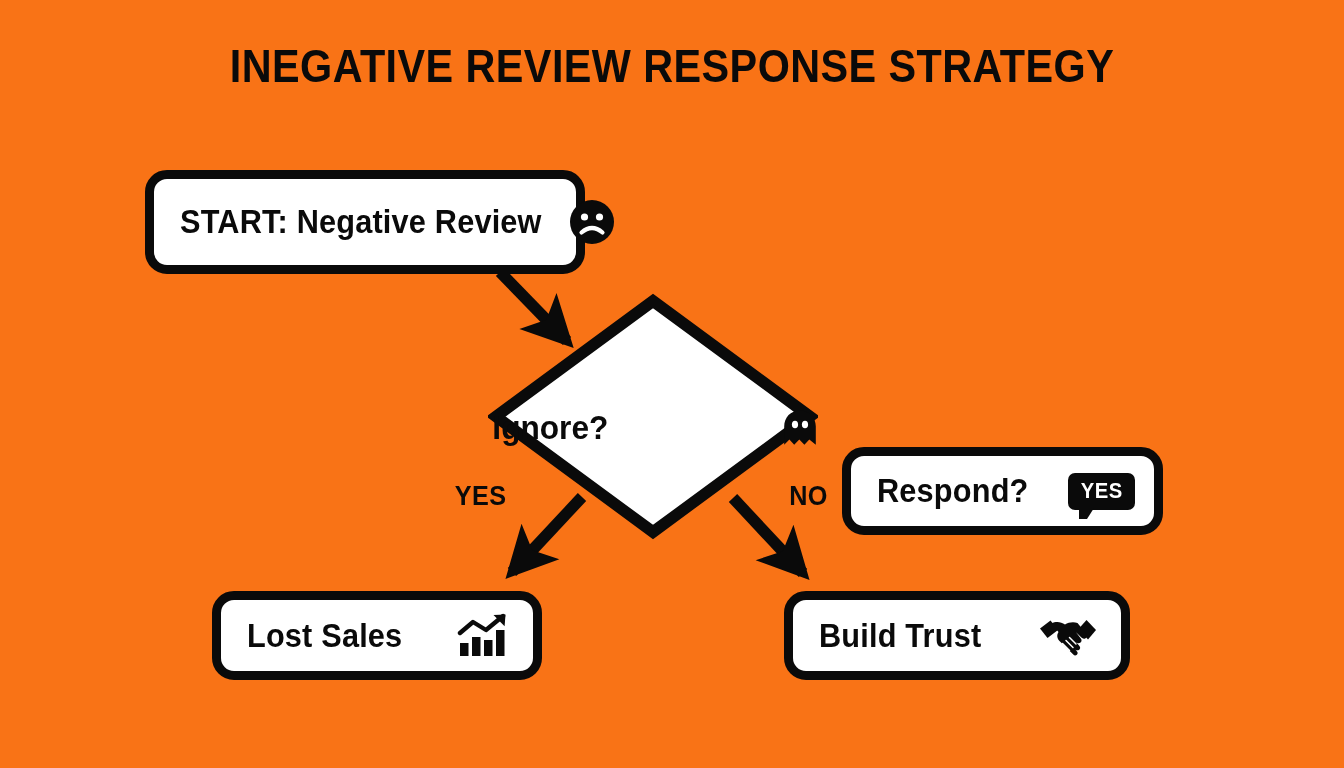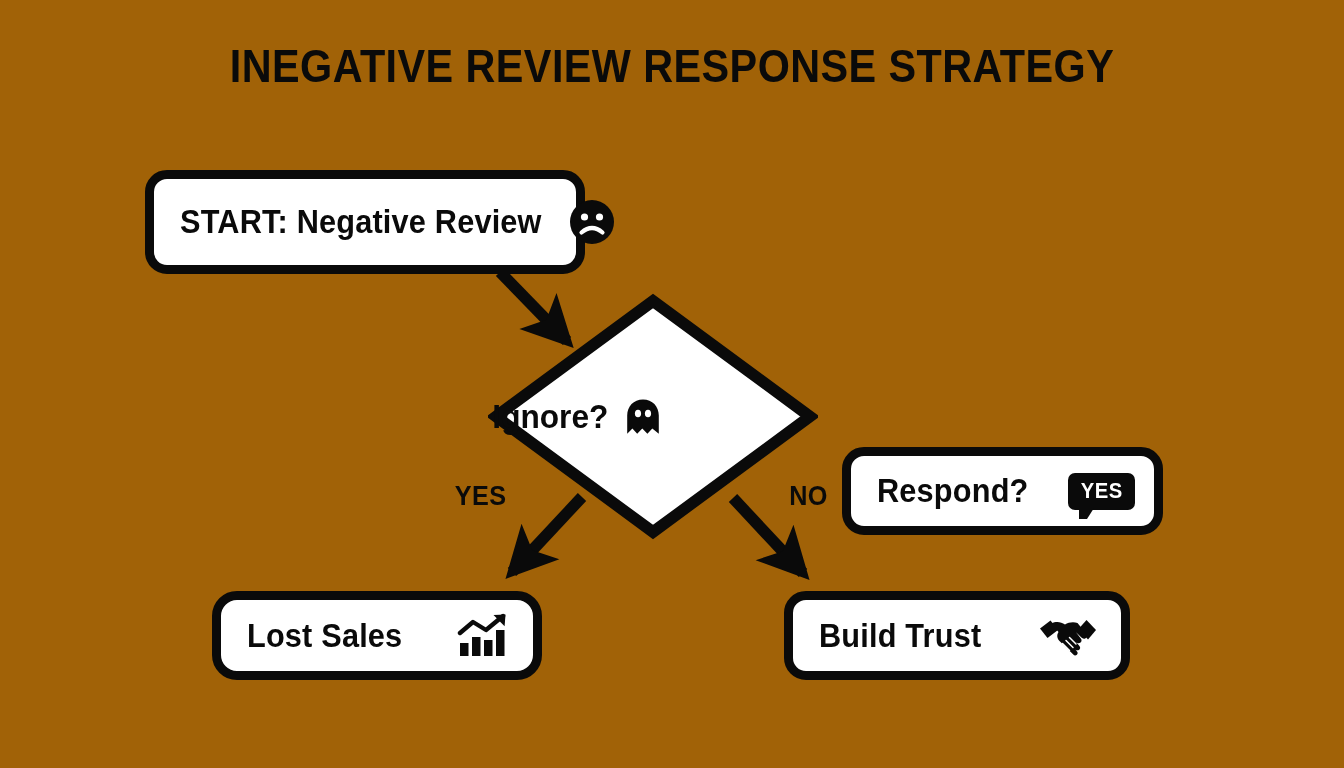--- a/index.html
+++ b/index.html
@@ -5,21 +5,21 @@
 <style>
   html, body {
     margin: 0;
     padding: 0;
     background: #ffffff;
   }
   #canvas {
     position: relative;
     width: 1344px;
     height: 768px;
-    background: #a16207;
+    background: #f97316;
     overflow: hidden;
     font-family: "Liberation Sans", "DejaVu Sans", sans-serif;
     -webkit-font-smoothing: antialiased;
   }
 
   
   #chart-title {
     position: absolute;
     left: 0;
     top: 38px;
@@ -71,42 +71,42 @@
   .node-icon {
     margin-left: auto;
     display: flex;
     align-items: center;
     justify-content: center;
     flex: 0 0 auto;
   }
 
   
   #node-start      { left: 145px; top: 170px; width: 440px; height: 104px; }
-  #node-lost-sales { left: 212px; top: 591px; width: 330px; height: 89px; border-radius: 25px; }
+  #node-lost-sales { left: 212px; top: 591px; width: 330px; height: 89px; }
   #node-build-trust{ left: 784px; top: 591px; width: 346px; height: 89px; }
   #node-respond    { left: 842px; top: 447px; width: 321px; height: 88px; gap: 28px; }
 
   
   #node-decision {
     position: absolute;
     left: 488px;
     top: 293px;
     width: 330px;
     height: 247px;
   }
   #node-decision svg { display: block; }
   #decision-content {
     position: absolute;
     left: 0;
-    top: 0;
+    top: 11px;
     width: 330px;
     height: 247px;
     display: flex;
     align-items: center;
-    justify-content: flex-start;
+    justify-content: space-between;
     gap: 12px;
   }
   #decision-label {
     font-family: "Liberation Sans Narrow", "Liberation Sans", sans-serif;
     font-weight: 700;
     font-size: 34px;
     color: #0a0a0a;
     white-space: nowrap;
     transform: scaleX(0.93);
     transform-origin: 50% 50%;

